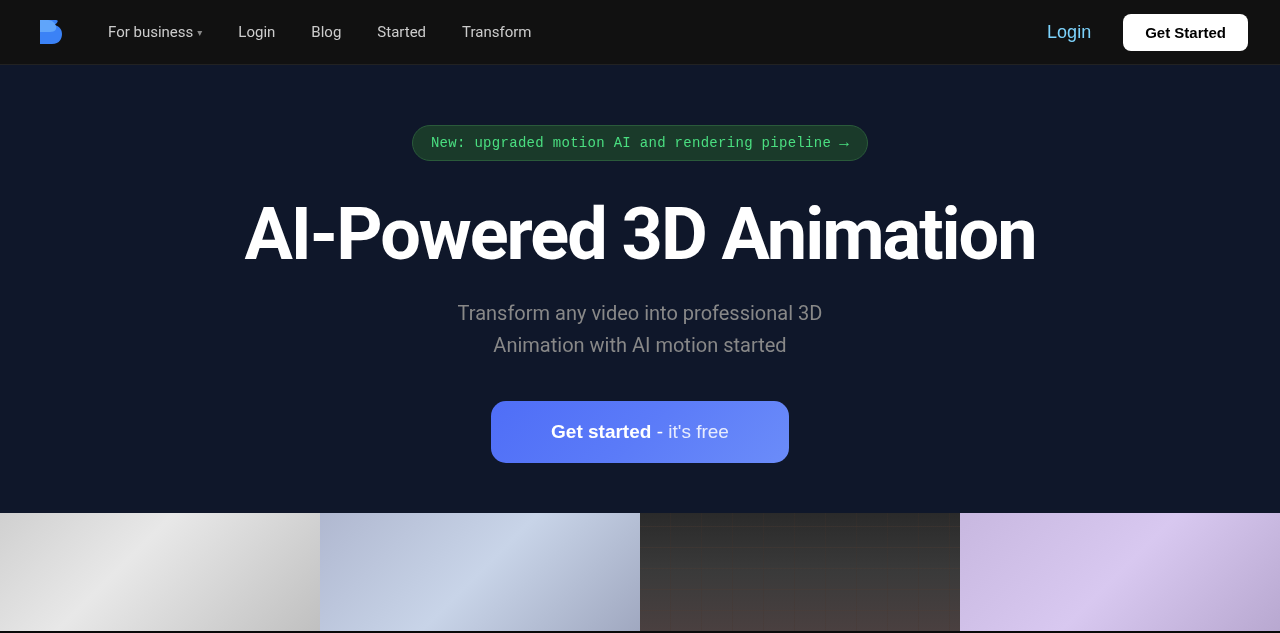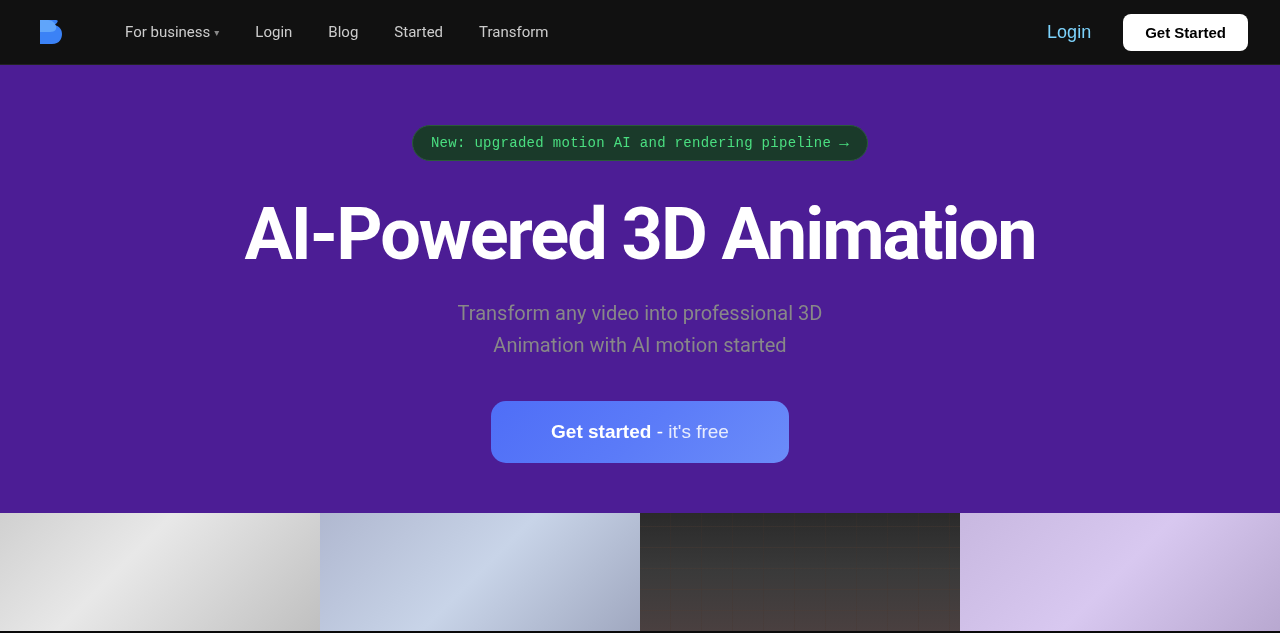--- a/index.html
+++ b/index.html
@@ -24,21 +24,21 @@
       justify-content: space-between;
       padding: 0 32px;
       height: 65px;
       background-color: #111111;
       border-bottom: 1px solid #222222;
     }
 
     .navbar-left {
       display: flex;
       align-items: center;
-      gap: 25px;
+      gap: 8px;
     }
 
     .logo {
       width: 36px;
       height: 36px;
       display: flex;
       align-items: center;
       justify-content: center;
     }
 
@@ -98,21 +98,21 @@
       cursor: pointer;
       transition: background-color 0.2s;
     }
 
     
     .hero {
       display: flex;
       flex-direction: column;
       align-items: center;
       padding-top: 60px;
-      background-color: #4c1d95;
+      background-color: #0f172a;
       position: relative;
     }
 
     .announcement-badge {
       display: flex;
       align-items: center;
       gap: 8px;
       background-color: #1a3a2a;
       border: 1px solid #2a5a3a;
       color: #4ade80;

